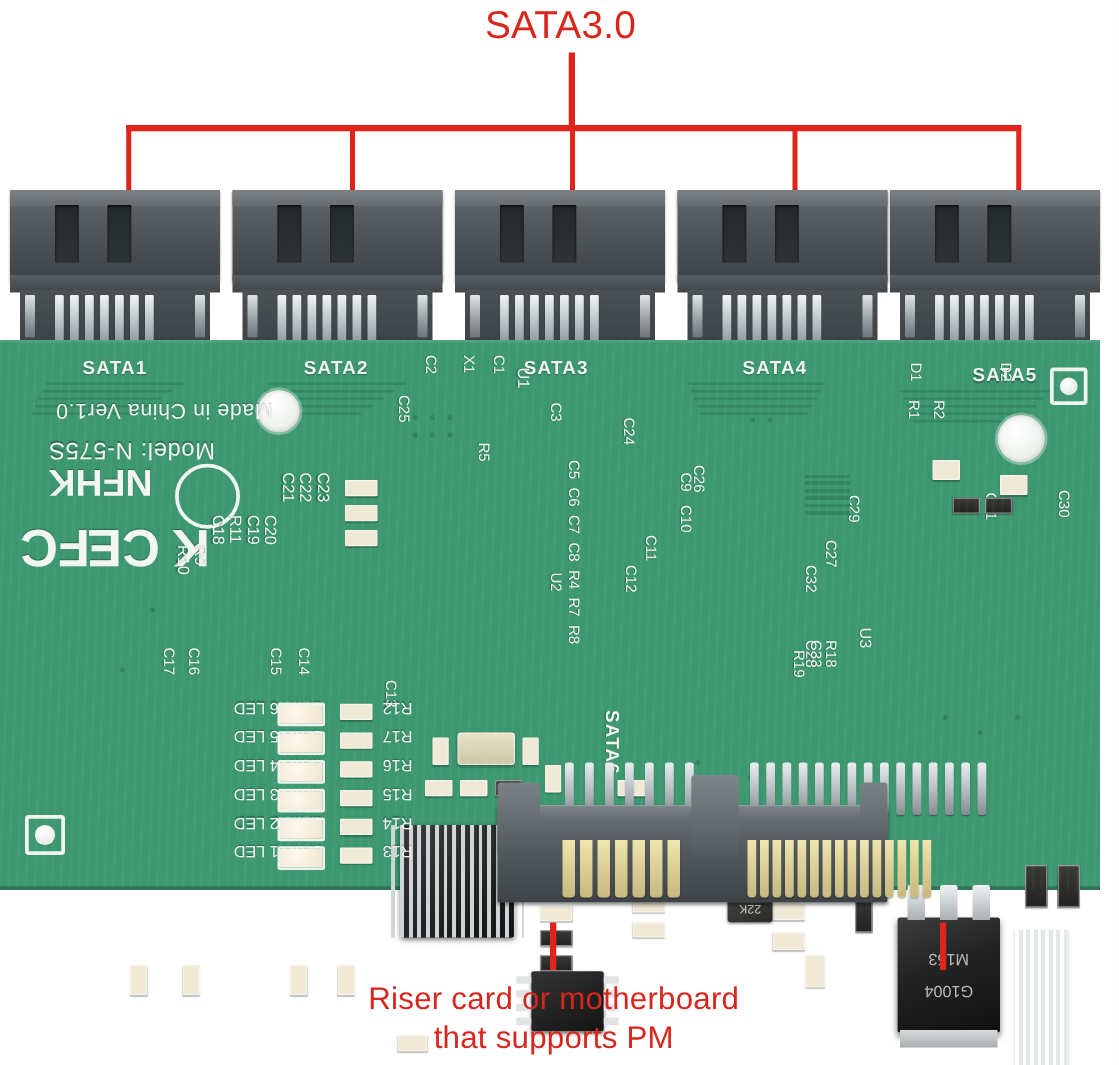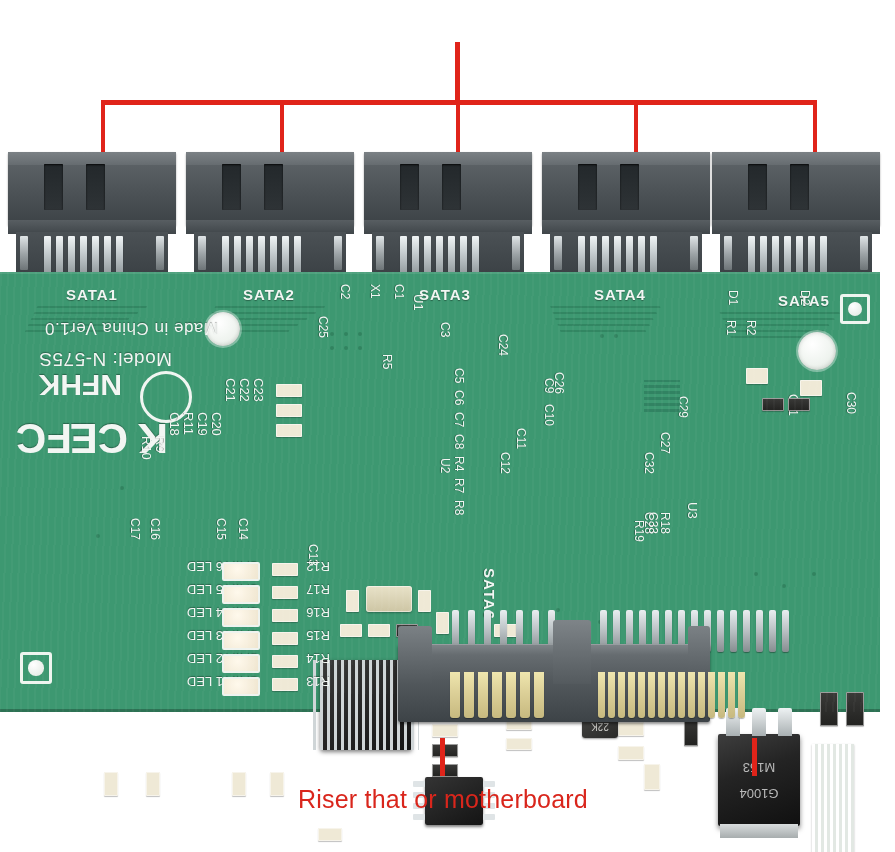--- a/index.html
+++ b/index.html
@@ -127,20 +127,21 @@
   .tracegrp{position:absolute;}
   .tracegrp i{display:block;height:2px;background:#2b7a59;opacity:.6;margin-bottom:4px;border-radius:1px;}
 
   .via{position:absolute;width:4px;height:4px;border-radius:50%;background:#2c7a59;opacity:.7;}
 </style>
 </head>
 <body>
 
 <div id="stage">
 
+  <div class="ann-text" id="title-sata30">SATA3.0</div>
 
   <div class="rule v" style="left:455px;top:42px;width:5px;height:62px;"></div>
 
   <div class="rule h" style="left:101px;top:100px;width:716px;height:5px;"></div>
 
   <div class="rule v" style="left:101px;top:100px;height:58px;"></div>
   <div class="rule v" style="left:280px;top:100px;height:58px;"></div>
   <div class="rule v" style="left:456px;top:100px;height:58px;"></div>
   <div class="rule v" style="left:634px;top:100px;height:58px;"></div>
   <div class="rule v" style="left:813px;top:100px;height:58px;"></div>
@@ -537,16 +538,17 @@
       <b style="width:7px;height:46px"></b>
         <b style="width:7px;height:46px"></b>
         <b style="width:7px;height:46px"></b>
     </div>
   </div>
 
   <div class="rule v" style="left:440px;top:738px;width:5px;height:38px;"></div>
   <div class="rule v" style="left:752px;top:738px;width:5px;height:38px;"></div>
 
   <div class="ann-text" id="lbl-riser">
-    <span>Riser that or motherboard</span><br>
+    <span>Riser card or motherboard</span><br>
+    <span>that supports PM</span>
   </div>
 
 </div>
 
 </body></html>

